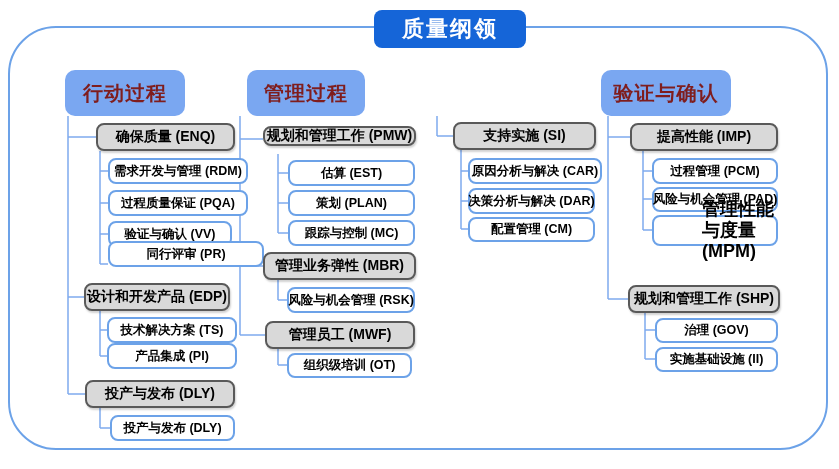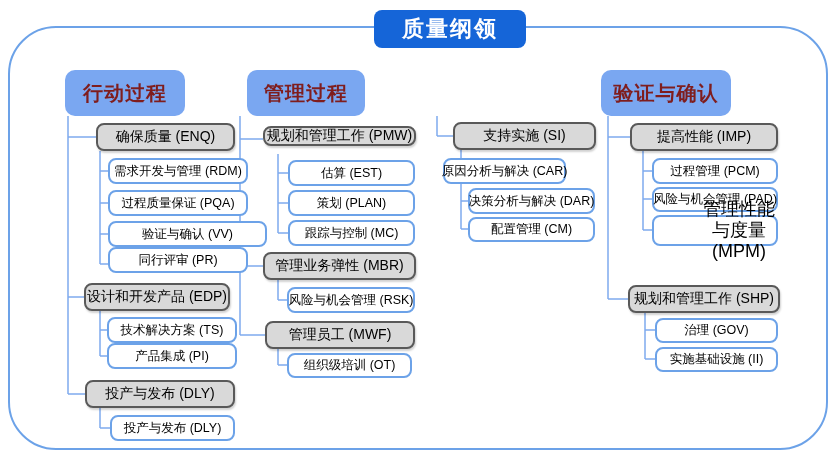--- a/index.html
+++ b/index.html
@@ -20,29 +20,29 @@
     font-size:22px;font-weight:bold;display:flex;align-items:center;justify-content:center;
     letter-spacing:2px;box-sizing:border-box;margin-left:36px;
   }
   .hdr{
     position:absolute;height:46px;background:#7aa7f1;border-radius:10px;
     color:#7f1d1d;font-size:20px;font-weight:bold;letter-spacing:1px;
     display:flex;align-items:center;justify-content:center;box-sizing:border-box;
   }
   .grp{
     position:absolute;height:28px;background:#d9d9d9;border:2px solid #595959;
-    border-radius:8px;color:#000000;font-size:14px;font-weight:normal;
+    border-radius:8px;color:#000000;font-size:14px;font-weight:bold;
     display:flex;align-items:center;justify-content:center;box-sizing:border-box;
     white-space:nowrap;box-shadow:1px 2px 2px rgba(0,0,0,0.18);
   }
   .leaf{
     position:absolute;height:26px;background:#ffffff;border:2px solid #6ca2e8;
-    border-radius:8px;color:#000000;font-size:12.5px;font-weight:normal;
+    border-radius:8px;color:#000000;font-size:12.5px;font-weight:bold;
     display:flex;align-items:center;justify-content:center;box-sizing:border-box;
-    white-space:nowrap;text-align:center;
+    white-space:nowrap;
   }
   .leaf.wrap{white-space:normal;line-height:1.15;font-size:18px;padding-left:48px;}
 </style>
 </head>
 <body>
 
 <div id="canvas">
 
   <div class="frame"></div>
 
@@ -68,39 +68,39 @@
     </g>
   </svg>
 
   <div class="hdr" style="left:65px;top:70px;width:120px">行动过程</div>
   <div class="hdr" style="left:247px;top:70px;width:118px">管理过程</div>
   <div class="hdr" style="left:601px;top:70px;width:130px">验证与确认</div>
 
   <div class="grp" style="left:96px;top:123px;width:139px">确保质量 (ENQ)</div>
   <div class="leaf" style="left:108px;top:158px;width:140px">需求开发与管理 (RDM)</div>
   <div class="leaf" style="left:108px;top:190px;width:140px">过程质量保证 (PQA)</div>
-  <div class="leaf" style="left:108px;top:221px;width:159px">验证与确认 (VV)</div>
-  <div class="leaf" style="left:108px;top:247px;width:140px">同行评审 (PR)</div>
+  <div class="leaf" style="left:108px;top:221px;width:124px">验证与确认 (VV)</div>
+  <div class="leaf" style="left:108px;top:241px;width:156px">同行评审 (PR)</div>
   <div class="grp" style="left:84px;top:283px;width:146px">设计和开发产品 (EDP)</div>
   <div class="leaf" style="left:107px;top:317px;width:130px">技术解决方案 (TS)</div>
   <div class="leaf" style="left:107px;top:343px;width:130px">产品集成 (PI)</div>
   <div class="grp" style="left:85px;top:380px;width:150px">投产与发布 (DLY)</div>
   <div class="leaf" style="left:110px;top:415px;width:125px">投产与发布 (DLY)</div>
 
   <div class="grp" style="left:263px;top:126px;width:153px;height:20px">规划和管理工作 (PMW)</div>
   <div class="leaf" style="left:288px;top:160px;width:127px">估算 (EST)</div>
   <div class="leaf" style="left:288px;top:190px;width:127px">策划 (PLAN)</div>
   <div class="leaf" style="left:288px;top:220px;width:127px">跟踪与控制 (MC)</div>
   <div class="grp" style="left:263px;top:252px;width:153px">管理业务弹性 (MBR)</div>
   <div class="leaf" style="left:287px;top:287px;width:128px">风险与机会管理 (RSK)</div>
   <div class="grp" style="left:265px;top:321px;width:150px">管理员工 (MWF)</div>
   <div class="leaf" style="left:287px;top:353px;width:125px;height:25px">组织级培训 (OT)</div>
 
   <div class="grp" style="left:453px;top:122px;width:143px">支持实施 (SI)</div>
-  <div class="leaf" style="left:443px;top:158px;width:123px">原因分析与解决 (CAR)</div>
+  <div class="leaf" style="left:468px;top:158px;width:134px">原因分析与解决 (CAR)</div>
   <div class="leaf" style="left:468px;top:188px;width:127px">决策分析与解决 (DAR)</div>
   <div class="leaf" style="left:468px;top:217px;width:127px;height:25px">配置管理 (CM)</div>
 
   <div class="grp" style="left:630px;top:123px;width:148px">提高性能 (IMP)</div>
   <div class="leaf" style="left:652px;top:158px;width:126px">过程管理 (PCM)</div>
   <div class="leaf" style="left:652px;top:187px;width:126px;height:25px">风险与机会管理 (PAD)</div>
   <div class="leaf wrap" style="left:652px;top:215px;width:126px;height:31px">管理性能与度量 (MPM)</div>
   <div class="grp" style="left:628px;top:285px;width:152px">规划和管理工作 (SHP)</div>
   <div class="leaf" style="left:655px;top:318px;width:123px;height:25px">治理 (GOV)</div>
   <div class="leaf" style="left:655px;top:347px;width:123px;height:25px">实施基础设施 (II)</div>

